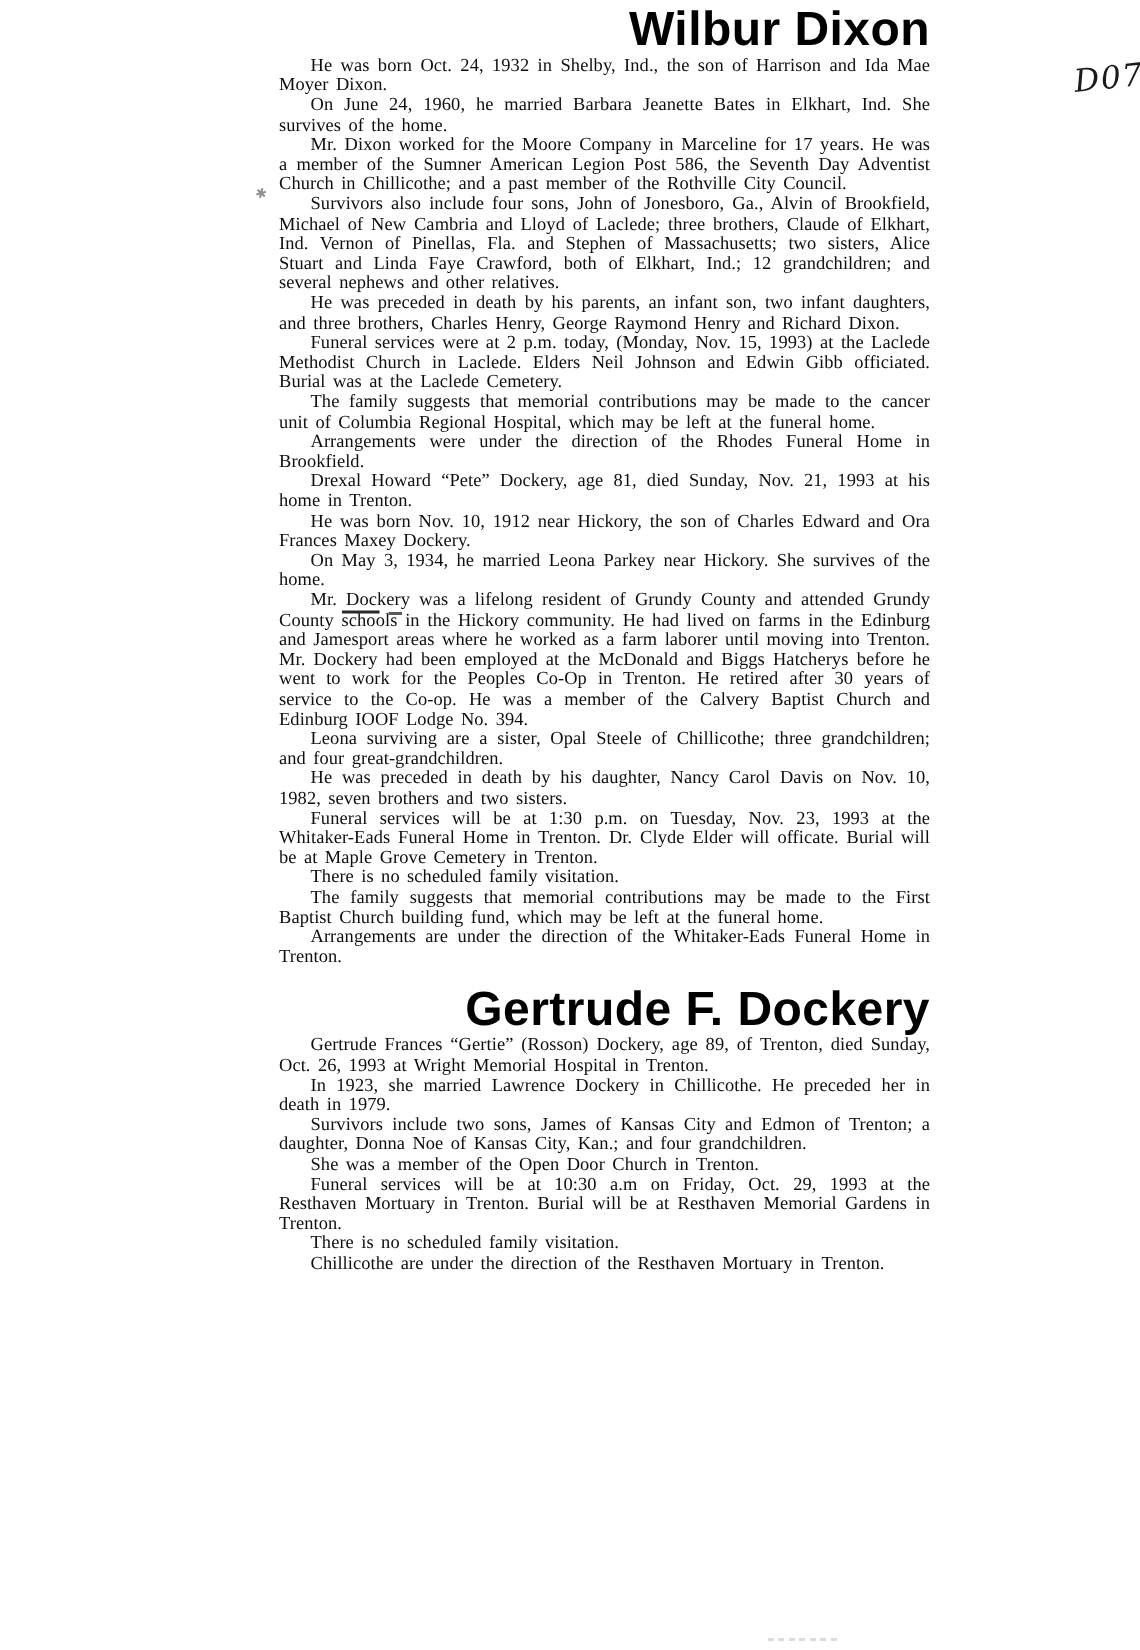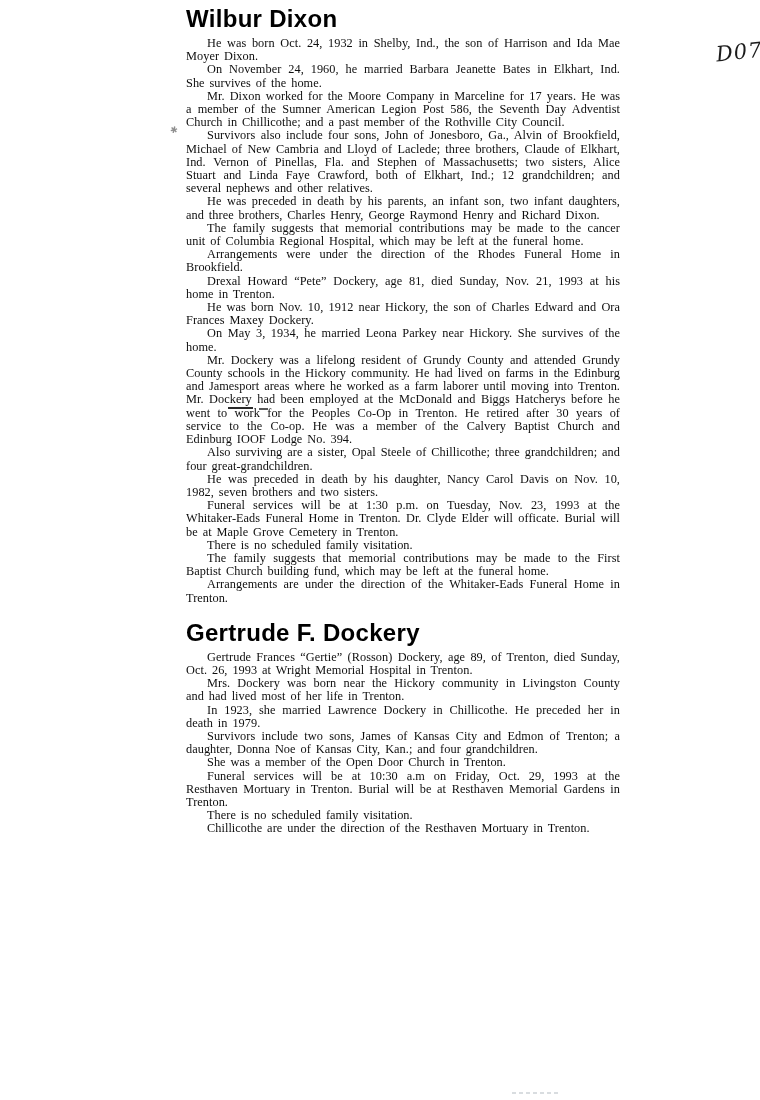--- a/index.html
+++ b/index.html
@@ -15,24 +15,24 @@
   .column {
     position: absolute;
     left: 186px;
     top: 6px;
     width: 434px;
   }
   article.obituary { margin: 0; }
   h1.obit-title {
     font-family: "Liberation Sans", sans-serif;
     font-weight: bold;
-    font-size: 24px;
+    font-size: 32px;
     line-height: 26px;
     letter-spacing: 0.3px;
-    text-align: left;
+    text-align: right;
     color: #000;
     margin: 0 0 5px 0;
   }
   article.obituary + article.obituary h1.obit-title { margin-top: 15px; }
   article.obituary p {
     margin: 0;
     font-size: 12.3px;
     line-height: 13.2px;
     text-align: justify;
     text-indent: 21px;
@@ -71,45 +71,45 @@
 
   <div class="handwritten">D07</div>
 
   <span class="artifact margin-squiggle">✱</span>
 
   <div class="column">
 
     <article class="obituary">
       <h1 class="obit-title">Wilbur Dixon</h1>
       <p>He was born Oct. 24, 1932 in Shelby, Ind., the son of Harrison and Ida Mae Moyer Dixon.</p>
-      <p>On November 24, 1960, he married Barbara Jeanette Bates in Elkhart, Ind. She survives of the home.</p>
+      <p>On June 24, 1960, he married Barbara Jeanette Bates in Elkhart, Ind. She survives of the home.</p>
       <p>Mr. Dixon worked for the Moore Company in Marceline for 17 years. He was a member of the Sumner American Legion Post 586, the Seventh Day Adventist Church in Chillicothe; and a past member of the Rothville City Council.</p>
       <p>Survivors also include four sons, John of Jonesboro, Ga., Alvin of Brookfield, Michael of New Cambria and Lloyd of Laclede; three brothers, Claude of Elkhart, Ind. Vernon of Pinellas, Fla. and Stephen of Massachusetts; two sisters, Alice Stuart and Linda Faye Crawford, both of Elkhart, Ind.; 12 grandchildren; and several nephews and other relatives.</p>
       <p>He was preceded in death by his parents, an infant son, two infant daughters, and three brothers, Charles Henry, George Raymond Henry and Richard Dixon.</p>
+      <p>Funeral services were at 2 p.m. today, (Monday, Nov. 15, 1993) at the Laclede Methodist Church in Laclede. Elders Neil Johnson and Edwin Gibb officiated. Burial was at the Laclede Cemetery.</p>
       <p>The family suggests that memorial contributions may be made to the cancer unit of Columbia Regional Hospital, which may be left at the funeral home.</p>
       <p>Arrangements were under the direction of the Rhodes Funeral Home in Brookfield.</p>
     </article>
 
     <article class="obituary">
       <p>Drexal Howard “Pete” Dockery, age 81, died Sunday, Nov. 21, 1993 at his home in Trenton.</p>
       <p>He was born Nov. 10, 1912 near Hickory, the son of Charles Edward and Ora Frances Maxey Dockery.</p>
       <p>On May 3, 1934, he married Leona Parkey near Hickory. She survives of the home.</p>
       <p>Mr. Dockery was a lifelong resident of Grundy County and attended Grundy County schools in the Hickory community. He had lived on farms in the Edinburg and Jamesport areas where he worked as a farm laborer until moving into Trenton. Mr. Dockery had been employed at the McDonald and Biggs Hatcherys before he went to work for the Peoples Co-Op in Trenton. He retired after 30 years of service to the Co-op. He was a member of the Calvery Baptist Church and Edinburg IOOF Lodge No. 394.</p>
-      <p>Also surviving are a sister, Opal Steele of Chillicothe; three grandchildren; and four great-grandchildren.</p>
+      <p>Leona surviving are a sister, Opal Steele of Chillicothe; three grandchildren; and four great-grandchildren.</p>
       <p>He was preceded in death by his daughter, Nancy Carol Davis on Nov. 10, 1982, seven brothers and two sisters.</p>
       <p>Funeral services will be at 1:30 p.m. on Tuesday, Nov. 23, 1993 at the Whitaker-Eads Funeral Home in Trenton. Dr. Clyde Elder will officate. Burial will be at Maple Grove Cemetery in Trenton.</p>
       <p>There is no scheduled family visitation.</p>
       <p>The family suggests that memorial contributions may be made to the First Baptist Church building fund, which may be left at the funeral home.</p>
       <p>Arrangements are under the direction of the Whitaker-Eads Funeral Home in Trenton.</p>
     </article>
 
     <article class="obituary">
       <h1 class="obit-title">Gertrude F. Dockery</h1>
       <p>Gertrude Frances “Gertie” (Rosson) Dockery, age 89, of Trenton, died Sunday, Oct. 26, 1993 at Wright Memorial Hospital in Trenton.</p>
-      <p>Mrs. Dockery was born near the Hickory community in Livingston County and had lived most of her life in Trenton.</p>
       <p>In 1923, she married Lawrence Dockery in Chillicothe. He preceded her in death in 1979.</p>
       <p>Survivors include two sons, James of Kansas City and Edmon of Trenton; a daughter, Donna Noe of Kansas City, Kan.; and four grandchildren.</p>
       <p>She was a member of the Open Door Church in Trenton.</p>
       <p>Funeral services will be at 10:30 a.m on Friday, Oct. 29, 1993 at the Resthaven Mortuary in Trenton. Burial will be at Resthaven Memorial Gardens in Trenton.</p>
       <p>There is no scheduled family visitation.</p>
       <p>Chillicothe are under the direction of the Resthaven Mortuary in Trenton.</p>
     </article>
 
   </div>
 

